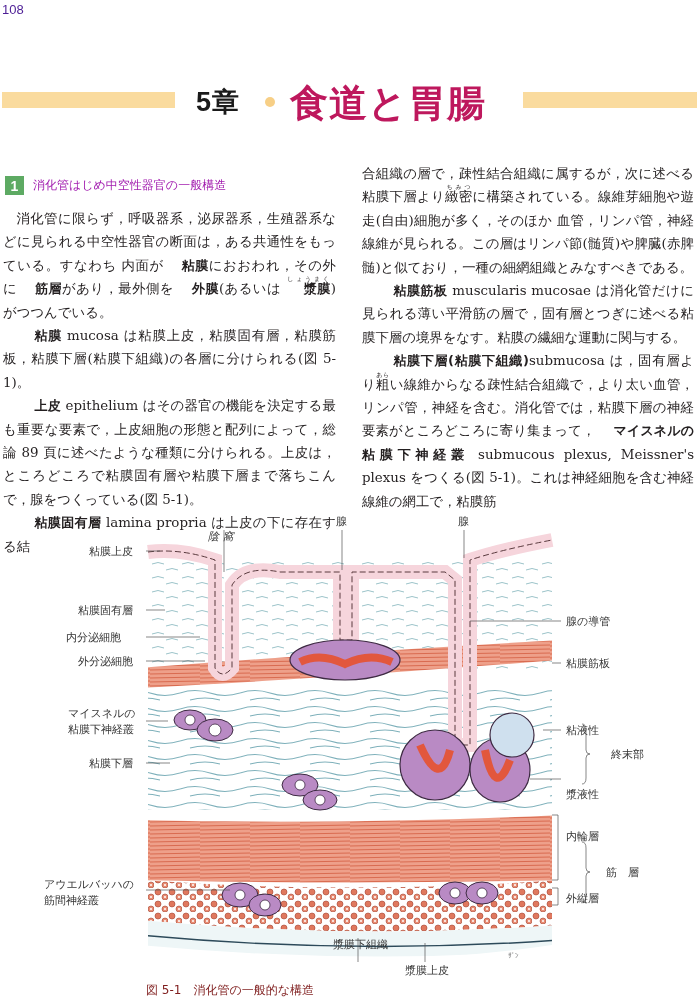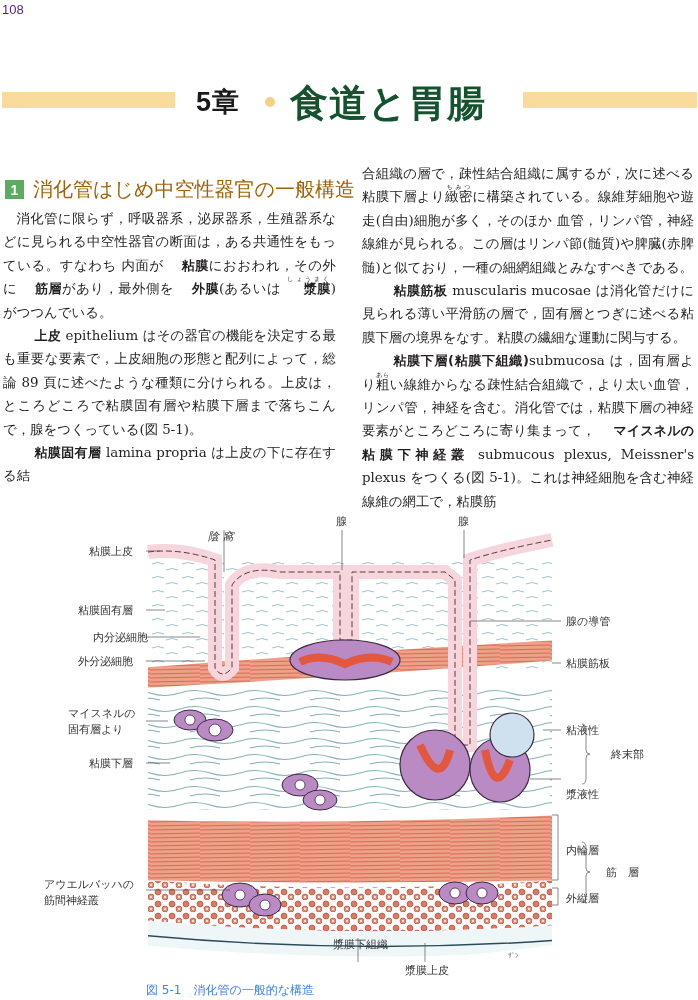--- a/index.html
+++ b/index.html
@@ -8,35 +8,35 @@
   .page-num { position: absolute; left: 2px; top: 2px; font-family: "Liberation Sans", sans-serif;
               font-size: 13px; color: #4c1d95; }
   .chapter { position: absolute; top: 82px; left: 0; width: 622px; height: 46px; }
   .chapter .bar { position: absolute; top: 10px; height: 16px; background: #fadb9e; }
   .chapter .bar.left { left: 2px; width: 173px; }
   .chapter .bar.right { left: 523px; width: 174px; }
   .chapter .num { position: absolute; left: 196px; top: 2px; font-family: "Liberation Sans", "DejaVu Sans", sans-serif;
                   font-weight: bold; font-size: 27px; color: #1a1a1a; letter-spacing: 1px; }
   .chapter .dot { position: absolute; left: 265px; top: 15px; width: 10px; height: 10px; border-radius: 50%; background: #f7cf86; }
   .chapter .title { position: absolute; left: 290px; top: -4px; font-family: "DejaVu Serif", serif; font-weight: bold;
-                    font-size: 38px; color: #14532d; letter-spacing: 1px; }
+                    font-size: 38px; color: #be185d; letter-spacing: 1px; }
   .sec-head { position: absolute; left: 5px; top: 176px; display: flex; align-items: center; }
   .sec-head .badge { width: 19px; height: 19px; background: #5daa63; color: #fff; font-family: "Liberation Sans", sans-serif;
                      font-size: 14px; font-weight: bold; display: flex; align-items: center; justify-content: center; }
-  .sec-head .label { margin-left: 9px; font-family: Liberation Serif, serif; font-size: 20px; color: #a16207; }
+  .sec-head .label { margin-left: 9px; font-family: Liberation Serif, serif; font-size: 12px; color: #a21caf; }
   .col { position: absolute; font-size: 13.4px; line-height: 23.4px; text-align: justify; }
   .col.left { left: 3px; top: 207px; width: 333px; }
   .col.right { left: 362px; top: 162px; width: 332px; }
   .col p { margin: 0; }
   .col p.indent { text-indent: 1em; }
   .col b { font-family: "DejaVu Sans", sans-serif; font-weight: bold; font-size: 13px; padding-left: 18px; }
   ruby rt { font-size: 6px; }
   .figure { position: absolute; left: 0; top: 505px; width: 698px; height: 470px; }
   .fig-label { position: absolute; font-family: "DejaVu Sans", sans-serif; font-size: 11px; color: #333; white-space: nowrap; }
-  .caption { position: absolute; left: 146px; top: 982px; font-family: "DejaVu Sans", sans-serif; font-size: 12px; color: #3b82f6; }
+  .caption { position: absolute; left: 146px; top: 982px; font-family: "DejaVu Sans", sans-serif; font-size: 12px; color: #7f1d1d; }
   .caption span + span { margin-left: 12px; }
 </style>
 </head>
 <body>
 
 <div class="page-num">108</div>
 
 <div class="chapter">
   <div class="bar left"></div>
   <div class="num">5章</div>
@@ -45,20 +45,21 @@
   <div class="bar right"></div>
 </div>
 
 <div class="sec-head">
   <div class="badge">1</div>
   <div class="label">消化管はじめ中空性器官の一般構造</div>
 </div>
 
 <div class="col left">
   <p class="indent"><span>消化管に限らず，呼吸器系，泌尿器系，生殖器系などに見られる中空性器官の断面は，ある共通性をもっている。すなわち 内面が</span><b>粘膜</b><span>におおわれ，その外に</span><b>筋層</b><span>があり，最外側を</span><b>外膜</b><span>(あるいは </span><ruby><b>漿膜</b><rt>しょうまく</rt></ruby><span>)がつつんでいる。</span></p>
+  <p class="indent"><b>粘膜</b><span> mucosa は粘膜上皮，粘膜固有層，粘膜筋板，粘膜下層(粘膜下組織)の各層に分けられる(図 5-1)。</span></p>
   <p class="indent"><b>上皮</b><span> epithelium はその器官の機能を決定する最も重要な要素で，上皮細胞の形態と配列によって，総論 89 頁に述べたような種類に分けられる。上皮は，ところどころで粘膜固有層や粘膜下層まで落ちこんで，腺をつくっている(図 5-1)。</span></p>
   <p class="indent"><b>粘膜固有層</b><span> lamina propria は上皮の下に存在する結</span></p>
 </div>
 
 <div class="col right">
   <p><span>合組織の層で，疎性結合組織に属するが，次に述べる粘膜下層より</span><ruby><span>緻密</span><rt>ちみつ</rt></ruby><span>に構築されている。線維芽細胞や遊走(自由)細胞が多く，そのほか 血管，リンパ管，神経線維が見られる。この層はリンパ節(髄質)や脾臓(赤脾髄)と似ており，一種の細網組織とみなすべきである。</span></p>
   <p class="indent"><b>粘膜筋板</b><span> muscularis mucosae は消化管だけに見られる薄い平滑筋の層で，固有層とつぎに述べる粘膜下層の境界をなす。粘膜の繊細な運動に関与する。</span></p>
   <p class="indent"><b>粘膜下層(粘膜下組織)</b><span>submucosa は，固有層より</span><ruby><span>粗</span><rt>あら</rt></ruby><span>い線維からなる疎性結合組織で，より太い血管，リンパ管，神経を含む。消化管では，粘膜下層の神経要素がところどころに寄り集まって，</span><b>マイスネルの粘膜下神経叢</b><span> submucous plexus, Meissner's plexus をつくる(図 5-1)。これは神経細胞を含む神経線維の網工で，粘膜筋</span></p>
 </div>
 
@@ -158,34 +159,34 @@
     <text x="508" y="958" font-size="7" fill="#666">ｻﾞﾝ</text>
   </svg>
 
   
   <div class="fig-label" style="left:208px;top:24px;font-style:italic;">陰 窩</div>
   <div class="fig-label" style="left:336px;top:9px;">腺</div>
   <div class="fig-label" style="left:458px;top:9px;">腺</div>
 
   <div class="fig-label" style="left:89px;top:39px;">粘膜上皮</div>
   <div class="fig-label" style="left:78px;top:98px;">粘膜固有層</div>
-  <div class="fig-label" style="left:93px;top:125px;">内分泌細胞</div>
+  <div class="fig-label" style="left:66px;top:125px;">内分泌細胞</div>
   <div class="fig-label" style="left:78px;top:149px;">外分泌細胞</div>
   <div class="fig-label" style="left:68px;top:201px;">マイスネルの</div>
-  <div class="fig-label" style="left:68px;top:217px;">固有層より</div>
+  <div class="fig-label" style="left:68px;top:217px;">粘膜下神経叢</div>
   <div class="fig-label" style="left:89px;top:251px;text-align:right;">粘膜下層</div>
   <div class="fig-label" style="left:44px;top:372px;">アウエルバッハの</div>
   <div class="fig-label" style="left:44px;top:388px;">筋間神経叢</div>
 
   <div class="fig-label" style="left:566px;top:109px;">腺の導管</div>
   <div class="fig-label" style="left:566px;top:151px;">粘膜筋板</div>
   <div class="fig-label" style="left:566px;top:218px;">粘液性</div>
   <div class="fig-label" style="left:566px;top:282px;">漿液性</div>
   <div class="fig-label" style="left:611px;top:242px;">終末部</div>
-  <div class="fig-label" style="left:566px;top:338px;">内輪層</div>
+  <div class="fig-label" style="left:566px;top:324px;">内輪層</div>
   <div class="fig-label" style="left:566px;top:386px;">外縦層</div>
   <div class="fig-label" style="left:606px;top:360px;">筋　層</div>
 
   <div class="fig-label" style="left:333px;top:432px;">漿膜下組織</div>
   <div class="fig-label" style="left:405px;top:458px;">漿膜上皮</div>
 </div>
 
 <div class="caption">
   <span>図 5-1</span><span>消化管の一般的な構造</span>
 </div>

